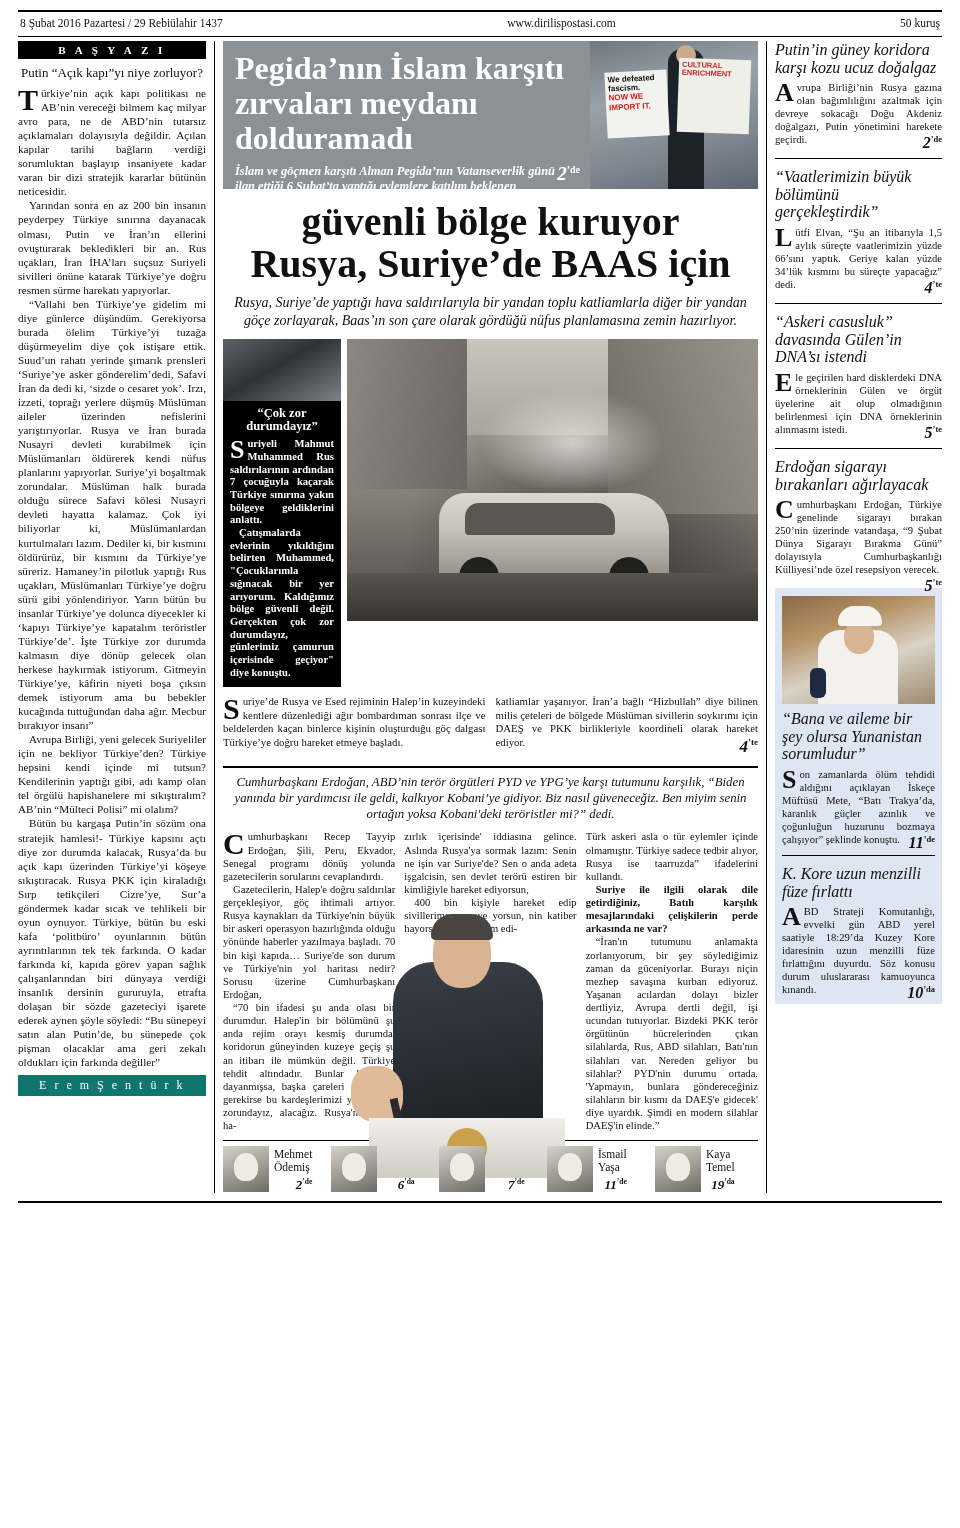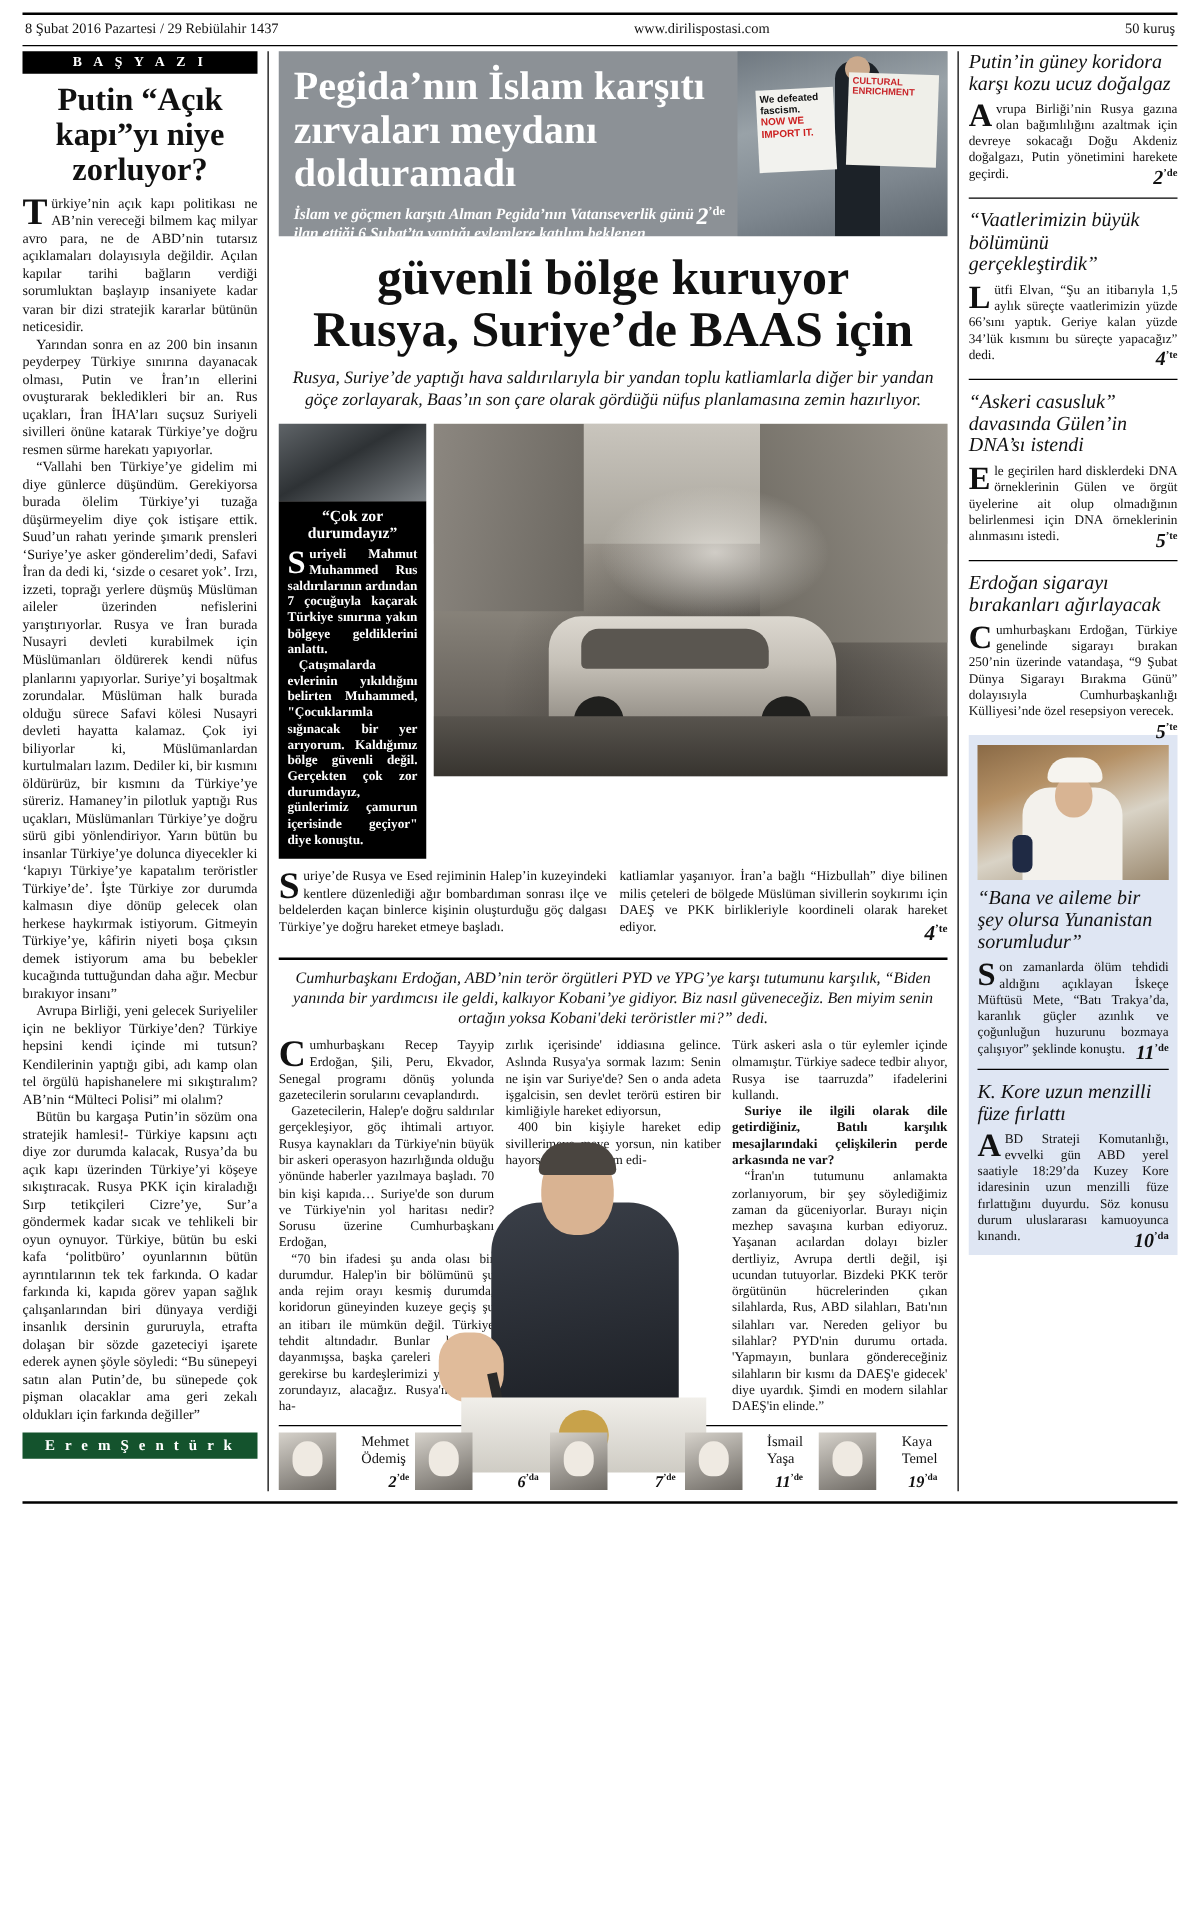--- a/index.html
+++ b/index.html
@@ -104,22 +104,22 @@
     background: #000;
     color: #fff;
     text-align: center;
     font-size: 11px;
     font-weight: bold;
     letter-spacing: 3.5px;
     padding: 3px 0;
     font-family: "Liberation Serif", serif;
   }
   .basyazi-title {
-    font-size: 26px;
-    font-weight: bold;
+    font-size: 13px;
+    font-weight: normal;
     line-height: 1.08;
     text-align: center;
     margin: 7px 0 6px;
   }
   .edit-body {
     font-size: 11.2px;
     line-height: 1.255;
     text-align: justify;
     hyphens: auto;
   }
@@ -127,25 +127,25 @@
   .edit-body p.first { text-indent: 0; }
   .dropcap {
     float: left;
     font-size: 30px;
     line-height: 0.78;
     font-weight: bold;
     padding: 2px 2px 0 0;
     margin-right: 1px;
   }
   .author-bar {
-    background: #14532d;
+    background: #0f766e;
     color: #fff;
     text-align: center;
     font-size: 12px;
-    font-weight: bold;
+    font-weight: normal;
     letter-spacing: 2.5px;
     padding: 3px 0;
     margin-top: 6px;
   }
 
   
   .pegida {
     background: #8c9196;
     display: flex;
     color: #fff;
@@ -340,21 +340,21 @@
   .erdogan-photo .mic {
     position:absolute; left:54px; top:228px; width:8px; height:52px;
     background:#2a2a2a; transform: rotate(-12deg);
   }
 
   
   .columnists {
     display: flex; gap: 5px; margin-top: 8px;
     border-top: 1px solid #000; padding-top: 5px;
   }
-  .col-writer { flex: 1; display: flex; gap: 20px; align-items: flex-start; }
+  .col-writer { flex: 1; display: flex; gap: 5px; align-items: flex-start; }
   .col-writer .avatar {
     width: 46px; height: 46px; flex: 0 0 46px;
     background: linear-gradient(160deg,#d6d2cb,#6e6a64);
     position: relative; overflow:hidden;
   }
   .col-writer .avatar::after {
     content:""; position:absolute; left:11px; top:7px; width:24px; height:28px;
     background:#efeae2; border-radius:48% 48% 42% 42%;
   }
   .col-writer .wname {

